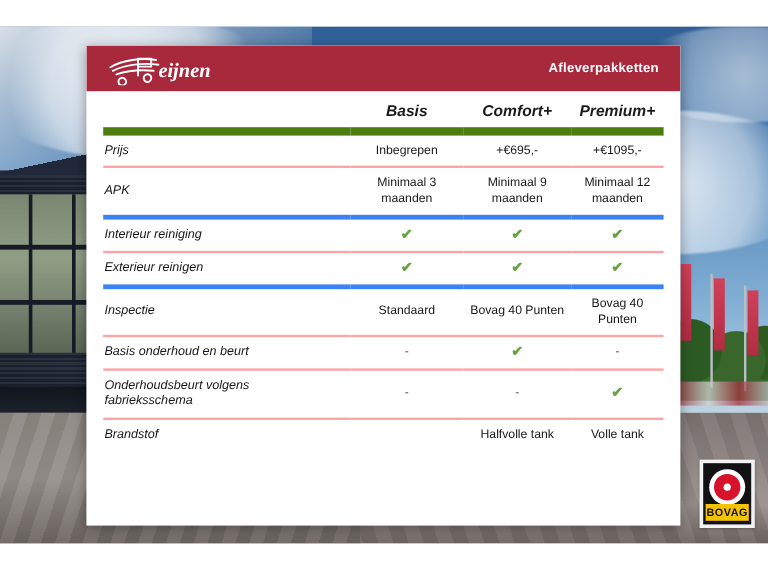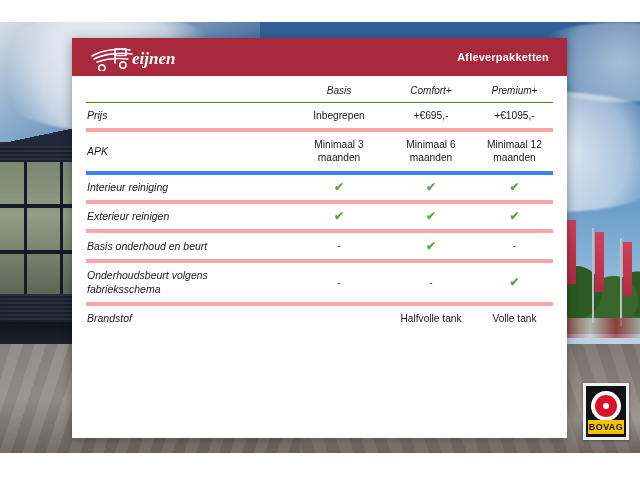--- a/index.html
+++ b/index.html
@@ -101,26 +101,26 @@
 
   table{border-collapse:collapse;width:100%;table-layout:fixed;}
   td,th{padding:0;}
   .tbl{padding:0 14px;box-sizing:border-box;}
   col.c0{width:206px;}
   col.c1{width:94px;}
   col.c2{width:90px;}
   col.c3{width:77px;}
 
   thead th{
-    font-size:10px;font-style:italic;font-weight:normal;color:#1b1b1b;
+    font-size:13px;font-style:italic;font-weight:bold;color:#1b1b1b;
     text-align:center;padding:9px 0 6px 0;vertical-align:bottom;
   }
   thead th.lbl{text-align:left;}
-  tbody tr{border-top:4px solid #fca5a5;}
-  tbody tr:first-child{border-top:1px solid #4d7c0f;}
+  tbody tr{border-top:2px solid #fca5a5;}
+  tbody tr:first-child{border-top:7px solid #4d7c0f;}
   tbody tr.thick{border-top:4px solid #3b82f6;}
   td.lbl{
     font-size:10.5px;font-style:italic;color:#171717;
     text-align:left;padding:6px 8px 6px 1px;line-height:1.28;
   }
   td.val{
     font-size:10.2px;color:#171717;text-align:center;
     padding:6px 2px;line-height:1.28;
   }
   .chk{color:#64a342;font-size:12px;font-weight:bold;line-height:1;}
@@ -233,34 +233,40 @@
         <tbody id="tbody">
             <tr>
               <td class="lbl">Prijs</td>
               <td class="val">Inbegrepen</td>
               <td class="val">+€695,-</td>
               <td class="val">+€1095,-</td>
             </tr>
             <tr>
               <td class="lbl">APK</td>
               <td class="val">Minimaal 3 maanden</td>
-              <td class="val">Minimaal 6 maanden</td>
+              <td class="val">Minimaal 9 maanden</td>
               <td class="val">Minimaal 12 maanden</td>
             </tr>
             <tr class="thick">
               <td class="lbl">Interieur reiniging</td>
               <td class="val"><span class="chk" style="color: rgb(100, 163, 66);">✔</span></td>
               <td class="val"><span class="chk" style="color: rgb(100, 163, 66);">✔</span></td>
               <td class="val"><span class="chk" style="color: rgb(100, 163, 66);">✔</span></td>
             </tr>
             <tr>
               <td class="lbl">Exterieur reinigen</td>
               <td class="val"><span class="chk" style="color: rgb(100, 163, 66);">✔</span></td>
               <td class="val"><span class="chk" style="color: rgb(100, 163, 66);">✔</span></td>
               <td class="val"><span class="chk" style="color: rgb(100, 163, 66);">✔</span></td>
+            </tr>
+            <tr class="thick">
+              <td class="lbl">Inspectie</td>
+              <td class="val">Standaard</td>
+              <td class="val">Bovag 40 Punten</td>
+              <td class="val">Bovag 40 Punten</td>
             </tr>
             <tr>
               <td class="lbl">Basis onderhoud en beurt</td>
               <td class="val"><span class="dash">-</span></td>
               <td class="val"><span class="chk" style="color: rgb(100, 163, 66);">✔</span></td>
               <td class="val"><span class="dash">-</span></td>
             </tr>
             <tr>
               <td class="lbl">Onderhoudsbeurt volgens fabrieksschema</td>
               <td class="val"><span class="dash">-</span></td>

